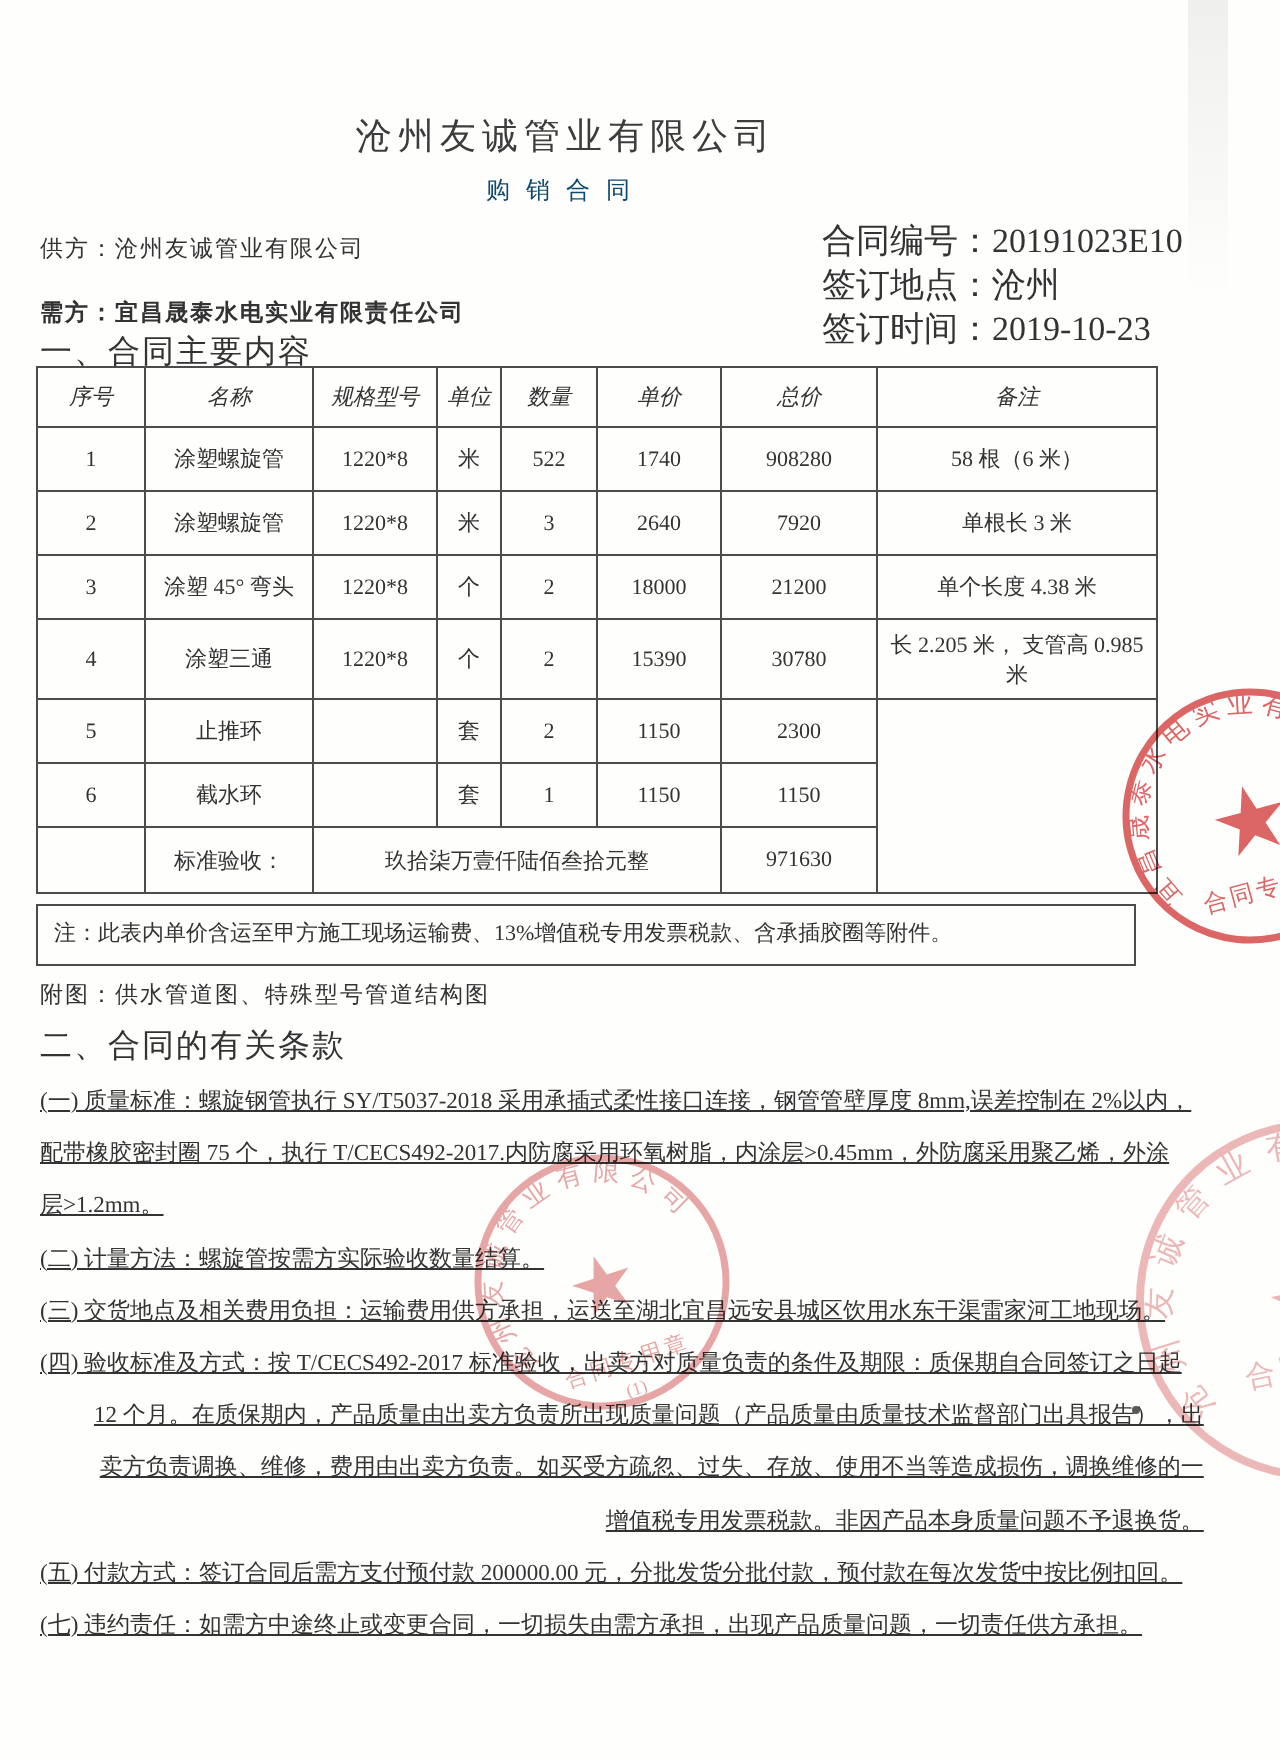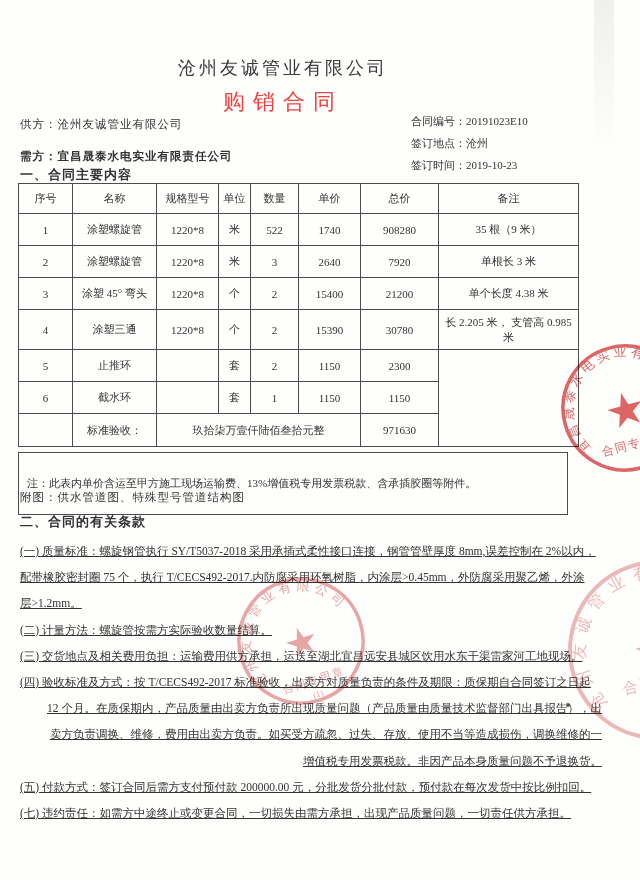--- a/index.html
+++ b/index.html
@@ -3,41 +3,41 @@
 <meta charset="utf-8">
 <style>
   html,body{margin:0;padding:0;background:#e9e9e9;}
   .page{
     position:relative;width:640px;height:880px;margin:0 auto;
     background:#fefefd;overflow:hidden;
     font-family:"Liberation Serif","DejaVu Serif",serif;color:#333;
   }
   .abs{position:absolute;}
   .title1{left:0;top:56px;width:566px;text-align:center;font-size:18px;letter-spacing:3px;color:#3c3c3c;}
-  .title2{left:0;top:87px;width:566px;text-align:center;font-size:22px;letter-spacing:8px;color:#ef4444;}
+  .title2{left:0;top:87px;width:566px;text-align:center;font-size:12px;letter-spacing:8px;color:#0c4a6e;}
   .party{left:20px;font-size:11.5px;letter-spacing:1px;}
   .party.supplier{top:117px;}
   .party.buyer{top:149px;font-weight:700;}
-  .meta{left:411px;top:110px;font-size:11px;line-height:22px;}
+  .meta{left:411px;top:110px;font-size:17px;line-height:22px;}
   .meta .row{white-space:nowrap;}
-  .sec-heading{left:20px;font-size:13px;font-weight:700;letter-spacing:1px;}
+  .sec-heading{left:20px;font-size:16px;font-weight:400;letter-spacing:1px;}
   .sec1-heading{top:166px;}
   .sec2-heading{top:513px;}
   table.items{
     position:absolute;left:18px;top:183px;width:560px;
     border-collapse:collapse;table-layout:fixed;
   }
   table.items th,table.items td{
     border:1px solid #4c4c4c;font-size:11px;font-weight:400;
     text-align:center;vertical-align:middle;padding:1px 3px;color:#333;
   }
-  tr.r-h{height:30px;} tr.r{height:32px;} tr.r-tall{height:40px;} tr.r-total{height:33px;}
+  tr.r-h{height:30px;font-style:italic;} tr.r{height:32px;} tr.r-tall{height:40px;} tr.r-total{height:33px;}
   .note-box{
     left:18px;top:452px;width:532px;height:29px;border:1px solid #4c4c4c;
-    font-size:11px;line-height:29px;padding:16px 8px;white-space:nowrap;overflow:hidden;
+    font-size:11px;line-height:29px;padding:0 8px;white-space:nowrap;overflow:hidden;
   }
   .attachment{left:20px;top:490px;font-size:11.5px;letter-spacing:1px;}
   .clauses{left:20px;top:538px;font-size:11.5px;text-decoration:underline;}
   .clauses .line{height:26.2px;line-height:26.2px;white-space:nowrap;}
   .clauses .cont-indent{padding-left:27px;text-align:right;}
   .stamp{position:absolute;mix-blend-mode:multiply;pointer-events:none;}
   .stamp text{font-family:"Liberation Serif","DejaVu Serif",serif;}
   .stamp-a{opacity:.78;}
   .stamp-b{opacity:.60;}
   .stamp-c{opacity:.55;}
@@ -89,39 +89,39 @@
       <th>备注</th>
     </tr>
     <tr class="r">
       <td>1</td>
       <td>涂塑螺旋管</td>
       <td>1220*8</td>
       <td>米</td>
       <td>522</td>
       <td>1740</td>
       <td>908280</td>
-      <td>35 根（9 米）</td>
+      <td>58 根（6 米）</td>
     </tr>
     <tr class="r">
       <td>2</td>
       <td>涂塑螺旋管</td>
       <td>1220*8</td>
       <td>米</td>
       <td>3</td>
       <td>2640</td>
       <td>7920</td>
       <td>单根长 3 米</td>
     </tr>
     <tr class="r">
       <td>3</td>
       <td>涂塑 45° 弯头</td>
       <td>1220*8</td>
       <td>个</td>
       <td>2</td>
-      <td>15400</td>
+      <td>18000</td>
       <td>21200</td>
       <td>单个长度 4.38 米</td>
     </tr>
     <tr class="r-tall">
       <td>4</td>
       <td>涂塑三通</td>
       <td>1220*8</td>
       <td>个</td>
       <td>2</td>
       <td>15390</td>

